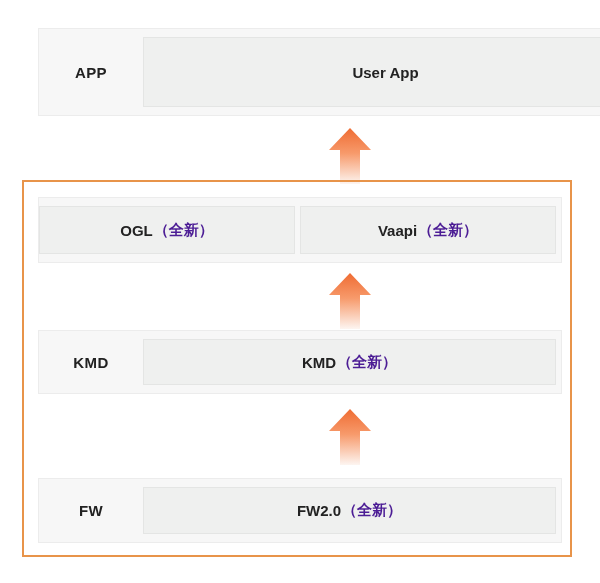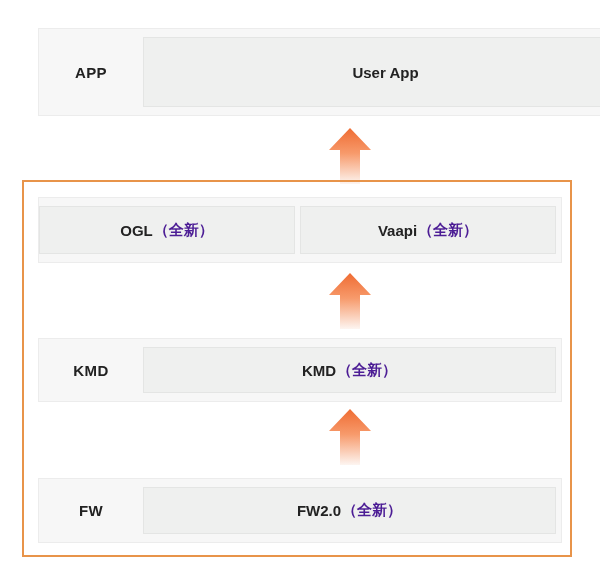--- a/index.html
+++ b/index.html
@@ -82,21 +82,21 @@
     height: 88px;
   }
   #row-umd {
     left: 38px;
     top: 197px;
     width: 524px;
     height: 66px;
   }
   #row-kmd {
     left: 38px;
-    top: 338px;
+    top: 330px;
     width: 524px;
     height: 64px;
   }
   #row-fw {
     left: 38px;
     top: 478px;
     width: 524px;
     height: 65px;
   }
 

